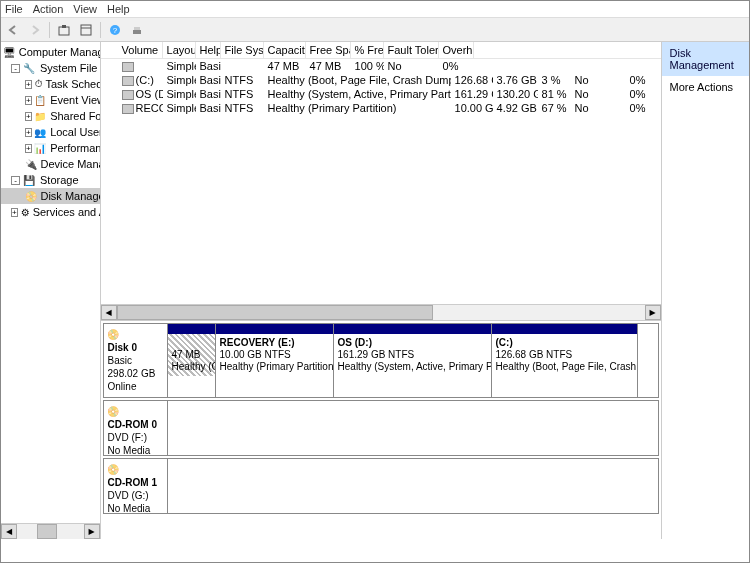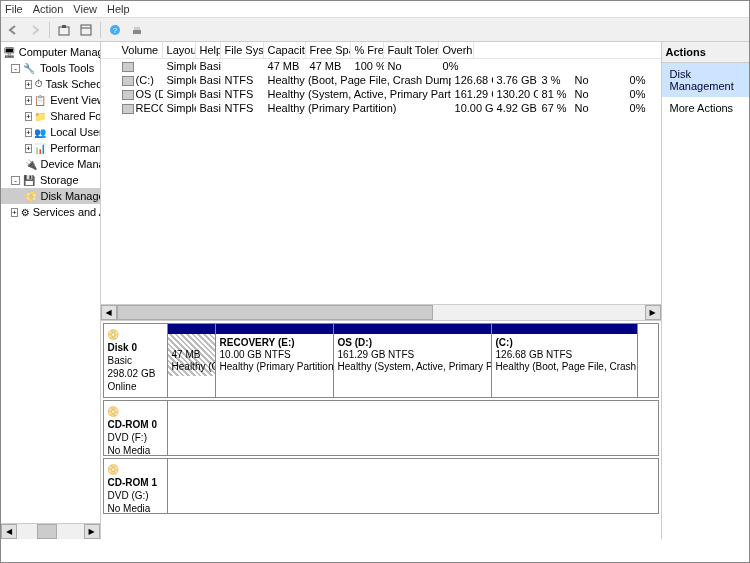--- a/index.html
+++ b/index.html
@@ -106,21 +106,21 @@
 <div class="main">
   <div class="left">
     <div class="tree">
       <div class="tnode">
           <span class="ticon">🖥</span>
           <span>Computer Management (Local</span>
         </div>
       <div class="tnode tindent1">
           <span class="togg">-</span>
           <span class="ticon">🔧</span>
-          <span>Tools Tools</span>
+          <span>System File</span>
         </div>
       <div class="tnode tindent2">
           <span class="togg">+</span>
           <span class="ticon">⏱</span>
           <span>Task Scheduler</span>
         </div>
       <div class="tnode tindent2">
           <span class="togg">+</span>
           <span class="ticon">📋</span>
           <span>Event Viewer</span>
@@ -267,17 +267,16 @@
         </div>
         <div class="disk-row" style="height: 56px;">
           <div class="disk-info"><span>📀</span><b>CD-ROM 1</b>DVD (G:)<br>No Media</div>
           <div class="parts"></div>
         </div>
       </div>
 
   </div>
 
   <div class="right">
-    <div class="rhead">Actions</div>
     <div class="ritem sel">Disk Management</div>
     <div class="ritem">More Actions</div>
   </div>
 </div>
 
 </body></html>

